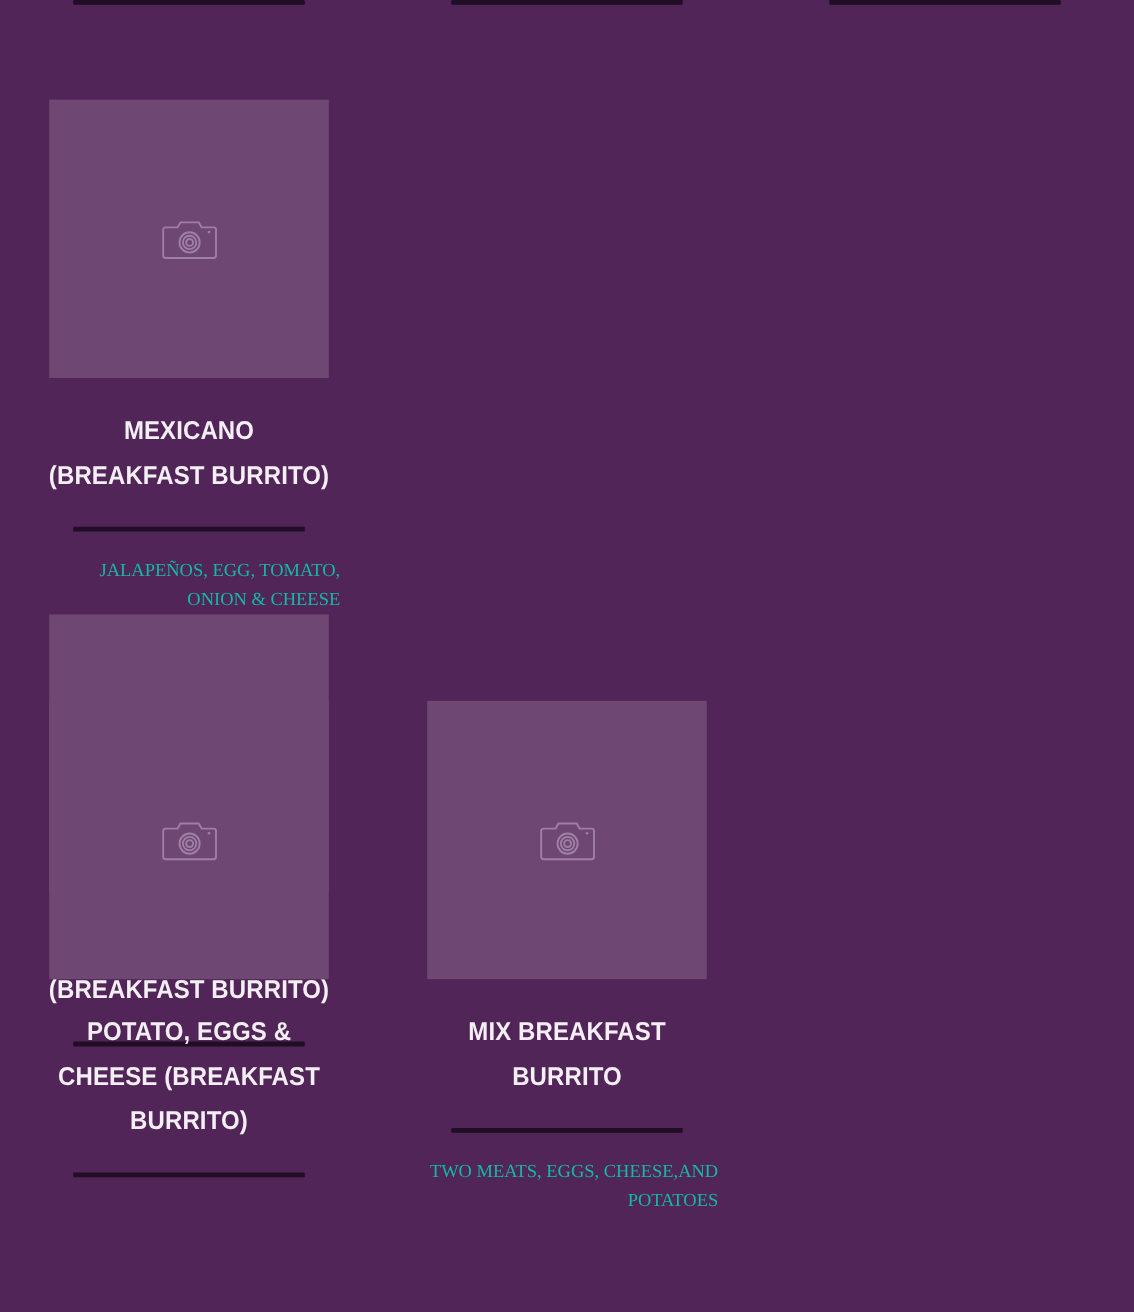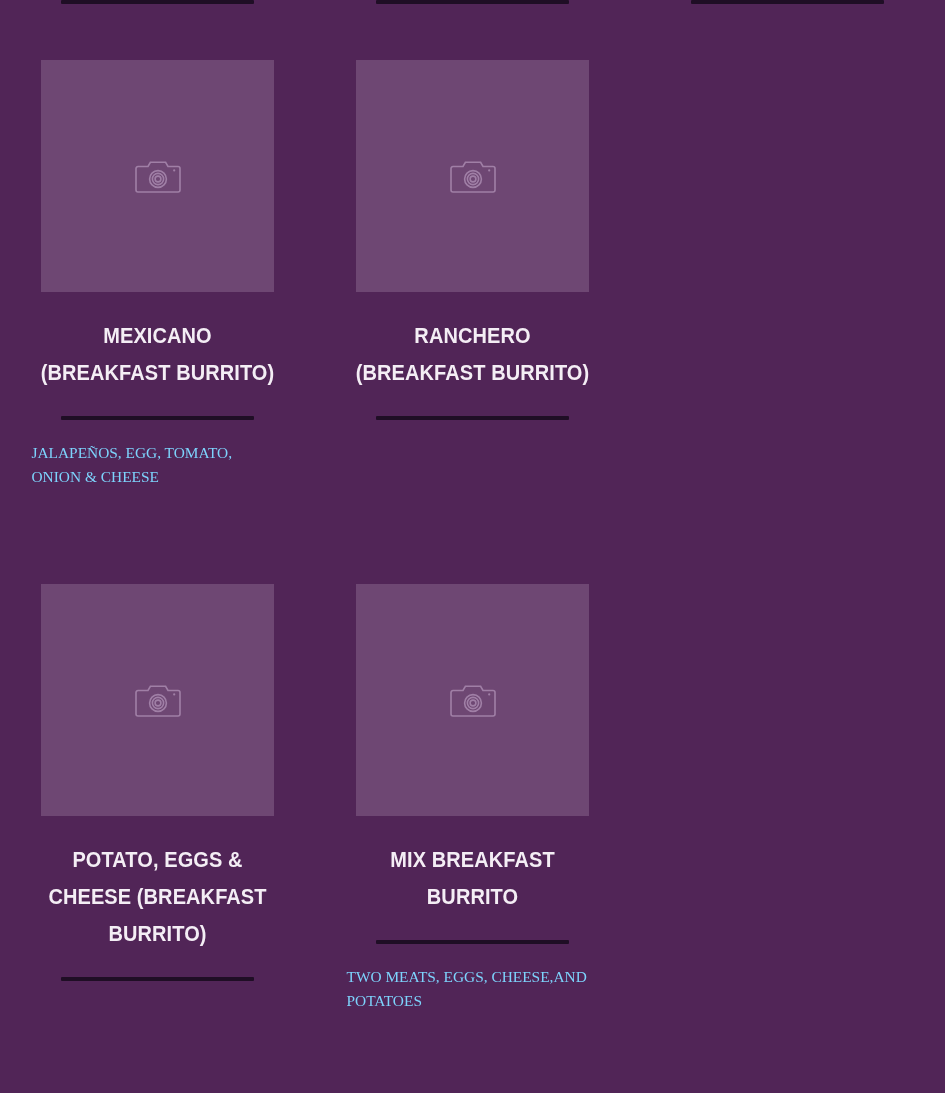--- a/index.html
+++ b/index.html
@@ -45,21 +45,21 @@
     border-radius: 1px;
   }
 
   
   .row {
     position: absolute;
     left: 0;
     width: 945px;
     display: flex;
   }
-  .row-1 { top: 60px; }
+  .row-1 { top: 83px; flex-direction: column; }
   .row-2 { top: 584px; }
 
   .card {
     width: 315px;
     display: flex;
     flex-direction: column;
     align-items: center;
   }
 
   
@@ -101,25 +101,25 @@
     height: 4px;
     background: #1f0e25;
     border-radius: 1px;
     margin-top: 24px;
   }
 
   
   .card-desc {
     margin-top: 21px;
     width: 252px;
-    text-align: left;
+    text-align: right;
     font-family: "Liberation Serif", serif;
     font-size: 15.4px;
     line-height: 24px;
-    color: #7dd3fc;
+    color: #14b8a6;
     text-transform: uppercase;
   }
   .card-desc:empty { display: none; }
 </style>
 </head>
 <body>
 
 <div class="menu-grid">
 
   <div class="top-stub-row">

